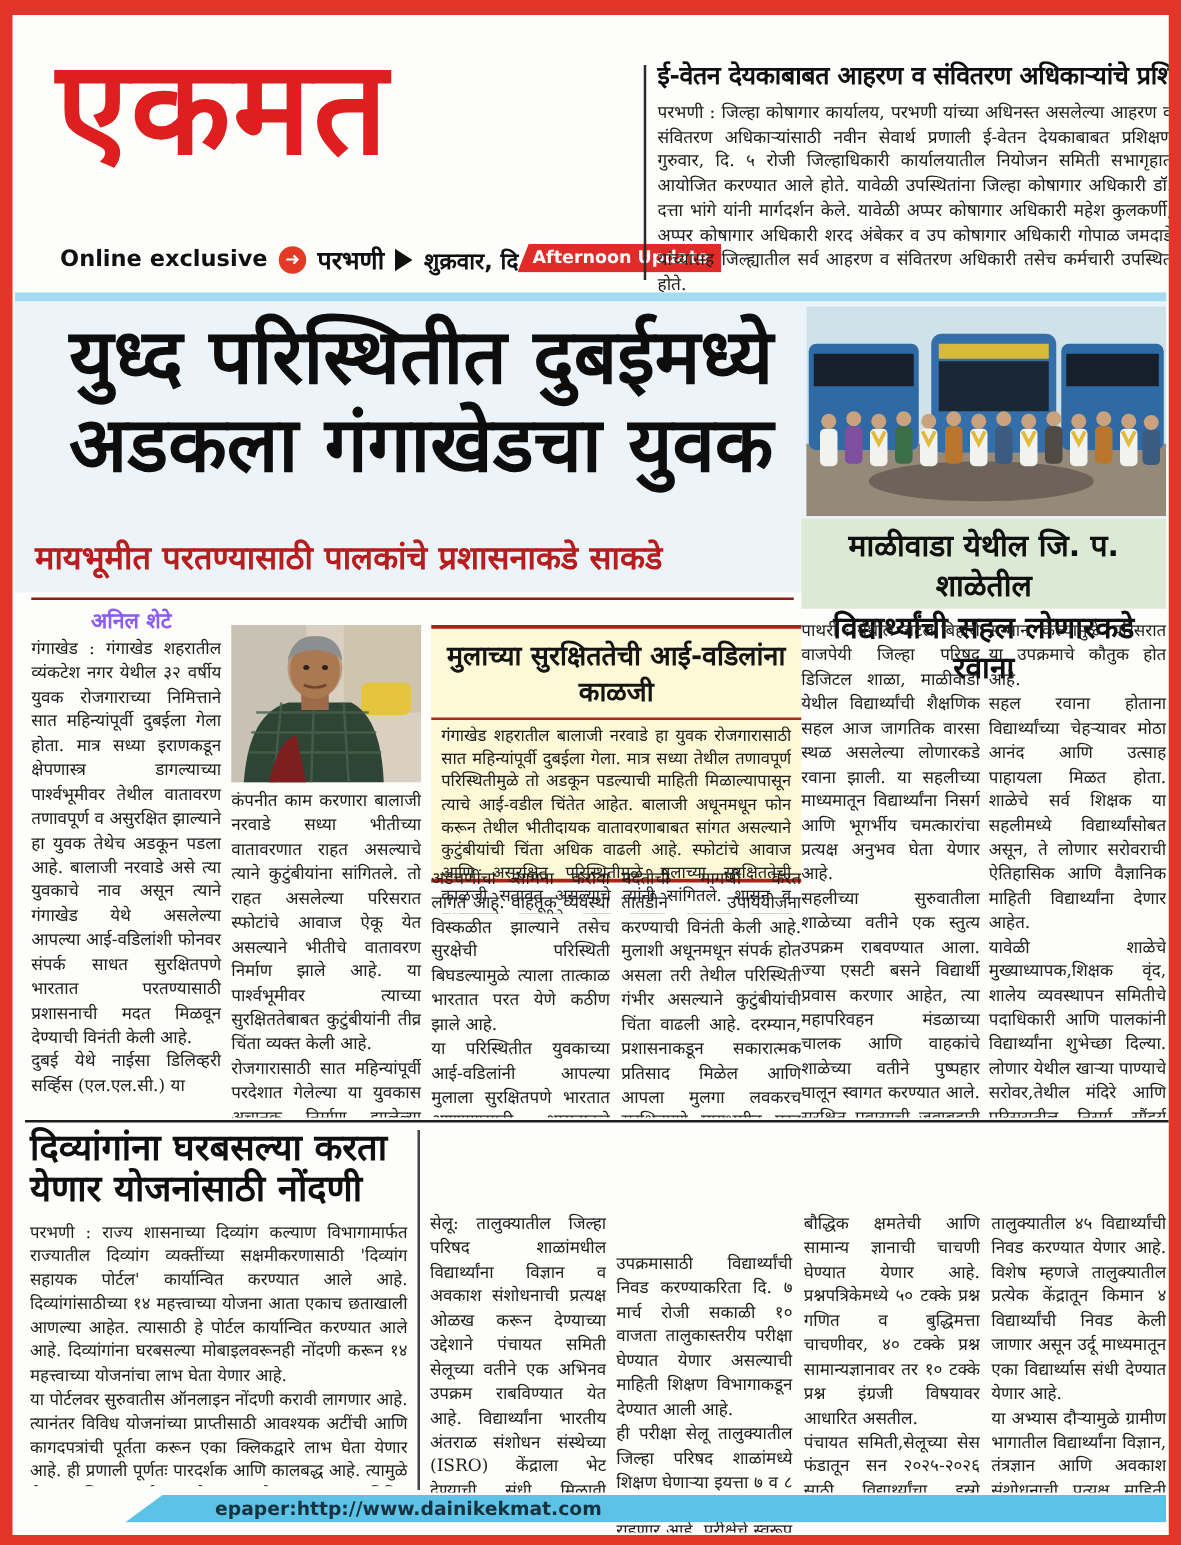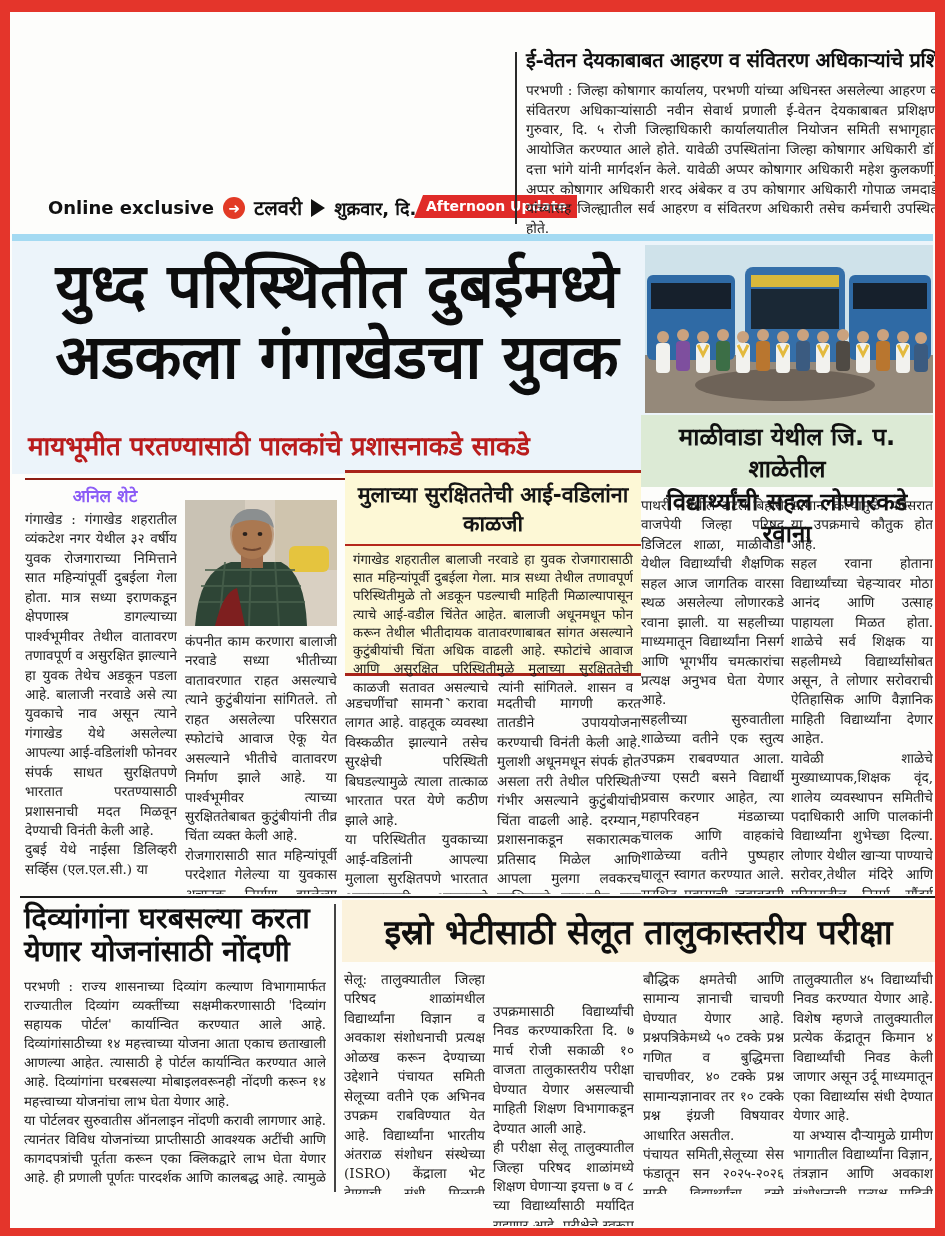--- a/index.html
+++ b/index.html
@@ -39,26 +39,27 @@
   .footer-band{background:#5ec1e6;clip-path:polygon(30px 0,100% 0,100% 100%,0 100%);
                display:flex;align-items:center;}
   .footer-url{color:#14323f;font-size:15px;font-weight:700;padding-left:72px;font-family:"DejaVu Sans",sans-serif;}
 </style>
 </head>
 <body>
 
 <div class="page">
 
   <div class="abs" style="left:35px;top:25px;width:460px;">
+    <div class="brand">एकमत</div>
   </div>
 
   <div class="abs dateline" style="left:38px;top:182px;">
     <span>Online exclusive</span>
     <span class="arrow-circle">➜</span>
-    <span style="font-size:20px;">टलवरी</span>
+    <span style="font-size:20px;">परभणी</span>
     <span class="tri"></span>
     <span>शुक्रवार, दि. ६ मार्च २०२६</span>
   </div>
   <div class="abs badge" style="left:404px;top:183px;">Afternoon Update</div>
 
   <div class="abs vrule" style="left:505px;top:40px;height:172px;"></div>
 
   <div class="abs" style="left:516px;top:34px;width:412px;">
     <div class="headline" style="font-size:20px;letter-spacing:-0.3px;white-space:nowrap;">ई-वेतन देयकाबाबत आहरण व संवितरण अधिकाऱ्यांचे प्रशिक्षण</div>
     <div class="body-text" style="margin-top:8px;height:160px;font-size:13.8px;">परभणी : जिल्हा कोषागार कार्यालय, परभणी यांच्या अधिनस्त असलेल्या आहरण व संवितरण अधिकाऱ्यांसाठी नवीन सेवार्थ प्रणाली ई-वेतन देयकाबाबत प्रशिक्षण गुरुवार, दि. ५ रोजी जिल्हाधिकारी कार्यालयातील नियोजन समिती सभागृहात आयोजित करण्यात आले होते. यावेळी उपस्थितांना जिल्हा कोषागार अधिकारी डॉ. दत्ता भांगे यांनी मार्गदर्शन केले. यावेळी अप्पर कोषागार अधिकारी महेश कुलकर्णी, अप्पर कोषागार अधिकारी शरद अंबेकर व उप कोषागार अधिकारी गोपाळ जमदाडे यांच्यासह जिल्ह्यातील सर्व आहरण व संवितरण अधिकारी तसेच कर्मचारी उपस्थित होते.</div>
@@ -170,21 +171,21 @@
       <path d="M45 28 Q50 8 67 9 Q86 8 89 28 Q80 20 67 20 Q54 20 45 28 Z" fill="#8b8f90"></path>
       <ellipse cx="60" cy="34" rx="2.4" ry="2" fill="#2a211c"></ellipse>
       <ellipse cx="75" cy="34" rx="2.4" ry="2" fill="#2a211c"></ellipse>
       <path d="M58 48 Q67 52 76 48" stroke="#6e4630" stroke-width="2" fill="none"></path>
     </svg>
   </div>
 
   <div class="abs body-text" style="left:175px;top:620px;width:152px;height:262px;">कंपनीत काम करणारा बालाजी नरवाडे सध्या भीतीच्या वातावरणात राहत असल्याचे त्याने कुटुंबीयांना सांगितले. तो राहत असलेल्या परिसरात स्फोटांचे आवाज ऐकू येत असल्याने भीतीचे वातावरण निर्माण झाले आहे. या पार्श्वभूमीवर त्याच्या सुरक्षिततेबाबत कुटुंबीयांनी तीव्र चिंता व्यक्त केली आहे.
 रोजगारासाठी सात महिन्यांपूर्वी परदेशात गेलेल्या या युवकास अचानक निर्माण झालेल्या युद्धसदृश परिस्थितीमुळे</div>
 
-  <div class="abs story-box" style="left:335px;top:458px;width:296px;height:206px;">
+  <div class="abs story-box" style="left:335px;top:488px;width:296px;height:206px;">
     <div class="story-box-headline">मुलाच्या सुरक्षिततेची आई-वडिलांना काळजी</div>
     <div class="body-text" style="margin:5px 8px 0;height:150px;font-size:13.2px;line-height:1.38;">गंगाखेड शहरातील बालाजी नरवाडे हा युवक रोजगारासाठी सात महिन्यांपूर्वी दुबईला गेला. मात्र सध्या तेथील तणावपूर्ण परिस्थितीमुळे तो अडकून पडल्याची माहिती मिळाल्यापासून त्याचे आई-वडील चिंतेत आहेत. बालाजी अधूनमधून फोन करून तेथील भीतीदायक वातावरणाबाबत सांगत असल्याने कुटुंबीयांची चिंता अधिक वाढली आहे. स्फोटांचे आवाज आणि असुरक्षित परिस्थितीमुळे मुलाच्या सुरक्षिततेची काळजी सतावत असल्याचे त्यांनी सांगितले. शासन व प्रशासनाने तातडीने मदत करून आपल्या मुलाला सुरक्षितपणे भारतात परत आणावे, अशी भावनिक मागणी कुटुंबीयांनी केली आहे.</div>
   </div>
 
   <div class="abs body-text" style="left:335px;top:682px;width:143px;height:200px;">अडचणींचा सामना करावा लागत आहे. वाहतूक व्यवस्था विस्कळीत झाल्याने तसेच सुरक्षेची परिस्थिती बिघडल्यामुळे त्याला तात्काळ भारतात परत येणे कठीण झाले आहे.
 या परिस्थितीत युवकाच्या आई-वडिलांनी आपल्या मुलाला सुरक्षितपणे भारतात आणण्यासाठी शासनाकडे धाव घेतली आहे. त्यांनी जिल्हा प्रशासन व राज्य शासनाकडे</div>
   <div class="abs body-text" style="left:487px;top:682px;width:144px;height:200px;">मदतीची मागणी करत तातडीने उपाययोजना करण्याची विनंती केली आहे. मुलाशी अधूनमधून संपर्क होत असला तरी तेथील परिस्थिती गंभीर असल्याने कुटुंबीयांची चिंता वाढली आहे. दरम्यान, प्रशासनाकडून सकारात्मक प्रतिसाद मिळेल आणि आपला मुलगा लवकरच सुरक्षितपणे मायभूमीत परत येईल, अशी आशा कुटुंबीयांनी व्यक्त केली आहे.</div>
 
   <div class="abs body-text" style="left:631px;top:484px;width:143px;height:398px;">पाथरी : येथील अटल बिहारी वाजपेयी जिल्हा परिषद डिजिटल शाळा, माळीवाडा येथील विद्यार्थ्यांची शैक्षणिक सहल आज जागतिक वारसा स्थळ असलेल्या लोणारकडे रवाना झाली. या सहलीच्या माध्यमातून विद्यार्थ्यांना निसर्ग आणि भूगर्भीय चमत्कारांचा प्रत्यक्ष अनुभव घेता येणार आहे.
 सहलीच्या सुरुवातीला शाळेच्या वतीने एक स्तुत्य उपक्रम राबवण्यात आला. ज्या एसटी बसने विद्यार्थी प्रवास करणार आहेत, त्या महापरिवहन मंडळाच्या चालक आणि वाहकांचे शाळेच्या वतीने पुष्पहार घालून स्वागत करण्यात आले. सुरक्षित प्रवासाची जवाबदारी पेलणाऱ्या कर्मचाऱ्यांचा</div>
@@ -195,25 +196,25 @@
   <div class="abs hrule" style="left:10px;top:884px;width:915px;"></div>
   <div class="abs vrule" style="left:324px;top:892px;height:288px;background:#444;width:1.5px;"></div>
 
   <div class="abs" style="left:14px;top:890px;width:302px;">
     <div class="section-headline" style="font-size:29px;line-height:1.15;">दिव्यांगांना घरबसल्या करता
 येणार योजनांसाठी नोंदणी</div>
     <div class="body-text" style="margin-top:8px;height:212px;font-size:13.4px;">परभणी : राज्य शासनाच्या दिव्यांग कल्याण विभागामार्फत राज्यातील दिव्यांग व्यक्तींच्या सक्षमीकरणासाठी 'दिव्यांग सहायक पोर्टल' कार्यान्वित करण्यात आले आहे. दिव्यांगांसाठीच्या १४ महत्त्वाच्या योजना आता एकाच छताखाली आणल्या आहेत. त्यासाठी हे पोर्टल कार्यान्वित करण्यात आले आहे. दिव्यांगांना घरबसल्या मोबाइलवरूनही नोंदणी करून १४ महत्त्वाच्या योजनांचा लाभ घेता येणार आहे.
 या पोर्टलवर सुरुवातीस ऑनलाइन नोंदणी करावी लागणार आहे. त्यानंतर विविध योजनांच्या प्राप्तीसाठी आवश्यक अटींची आणि कागदपत्रांची पूर्तता करून एका क्लिकद्वारे लाभ घेता येणार आहे. ही प्रणाली पूर्णतः पारदर्शक आणि कालबद्ध आहे. त्यामुळे सेवा अधिक कार्यक्षम होणार आहे. शासनाच्या विविध योजनांच्या लाभासाठी दिव्यांग व्यक्तींनी संकेतस्थळावर नोंदणी करावी. विशेषतः ही नोंदणी मोबाइलवरूनही करता येते. शिवाय, महा-ई-सेवा केंद्र, आपले सरकार, सेतू सुविधा केंद्रावरूनही करता येते. तरी दिव्यांग बांधवांनी विविध योजनेच्या लाभासाठी अवश्य नोंदणी करावी, असे आवाहन जिल्हा दिव्यांग सक्षमीकरण अधिकारी यांनी केले आहे.</div>
   </div>
 
-  <div class="abs isro-band" style="left:332px;top:888px;width:593px;height:62px;display:flex;align-items:center;justify-content:center;">
-    <div class="section-headline" style="font-size:34px;white-space:nowrap;">इस्रो भेटीसाठी सेलूत तालुकास्तरीय परीक्षा</div>
-  </div>
   <div class="abs body-text" style="left:334px;top:958px;width:141px;height:224px;">सेलू:  तालुक्यातील जिल्हा परिषद शाळांमधील विद्यार्थ्यांना विज्ञान व अवकाश संशोधनाची प्रत्यक्ष ओळख करून देण्याच्या उद्देशाने पंचायत समिती सेलूच्या वतीने एक अभिनव उपक्रम राबविण्यात येत आहे. विद्यार्थ्यांना भारतीय अंतराळ संशोधन संस्थेच्या (ISRO) केंद्राला भेट देण्याची संधी मिळावी यासाठी विशेष शैक्षणिक सहलीचे आयोजन करण्यात आले आहे. या</div>
   <div class="abs body-text" style="left:483px;top:958px;width:141px;height:224px;margin-top:32px;">उपक्रमासाठी विद्यार्थ्यांची निवड करण्याकरिता दि. ७ मार्च रोजी सकाळी १० वाजता तालुकास्तरीय परीक्षा घेण्यात येणार असल्याची माहिती शिक्षण विभागाकडून देण्यात आली आहे.
 ही परीक्षा सेलू तालुक्यातील जिल्हा परिषद शाळांमध्ये शिक्षण घेणाऱ्या इयत्ता ७ व ८ च्या विद्यार्थ्यांसाठी मर्यादित राहणार आहे. परीक्षेचे स्वरूप बहुपर्यायी प्रश्नांवर आधारित असणार असून विद्यार्थ्यांच्या</div>
   <div class="abs body-text" style="left:633px;top:958px;width:141px;height:224px;">बौद्धिक क्षमतेची आणि सामान्य ज्ञानाची चाचणी घेण्यात येणार आहे. प्रश्नपत्रिकेमध्ये ५० टक्के प्रश्न गणित व बुद्धिमत्ता चाचणीवर, ४० टक्के प्रश्न सामान्यज्ञानावर तर १० टक्के प्रश्न इंग्रजी विषयावर आधारित असतील.
 पंचायत समिती,सेलूच्या सेस फंडातून सन २०२५-२०२६ साठी विद्यार्थ्यांचा इस्रो अभ्यास दौरा आयोजित करण्यात आला आहे. या उपक्रमांतर्गत सेलू</div>
   <div class="abs body-text" style="left:783px;top:958px;width:140px;height:224px;">तालुक्यातील ४५ विद्यार्थ्यांची निवड करण्यात येणार आहे. विशेष म्हणजे तालुक्यातील प्रत्येक केंद्रातून किमान ४ विद्यार्थ्यांची निवड केली जाणार असून उर्दू माध्यमातून एका विद्यार्थ्यास संधी देण्यात येणार आहे.
 या अभ्यास दौऱ्यामुळे ग्रामीण भागातील विद्यार्थ्यांना विज्ञान, तंत्रज्ञान आणि अवकाश संशोधनाची प्रत्यक्ष माहिती मिळण्याची संधी मिळणार आहे.</div>
 
+  <div class="abs footer-band" style="left:90px;top:1184px;width:833px;height:22px;">
+    <span class="footer-url">epaper:http://www.dainikekmat.com</span>
+  </div>
 
 </div>
 
 </body></html>

